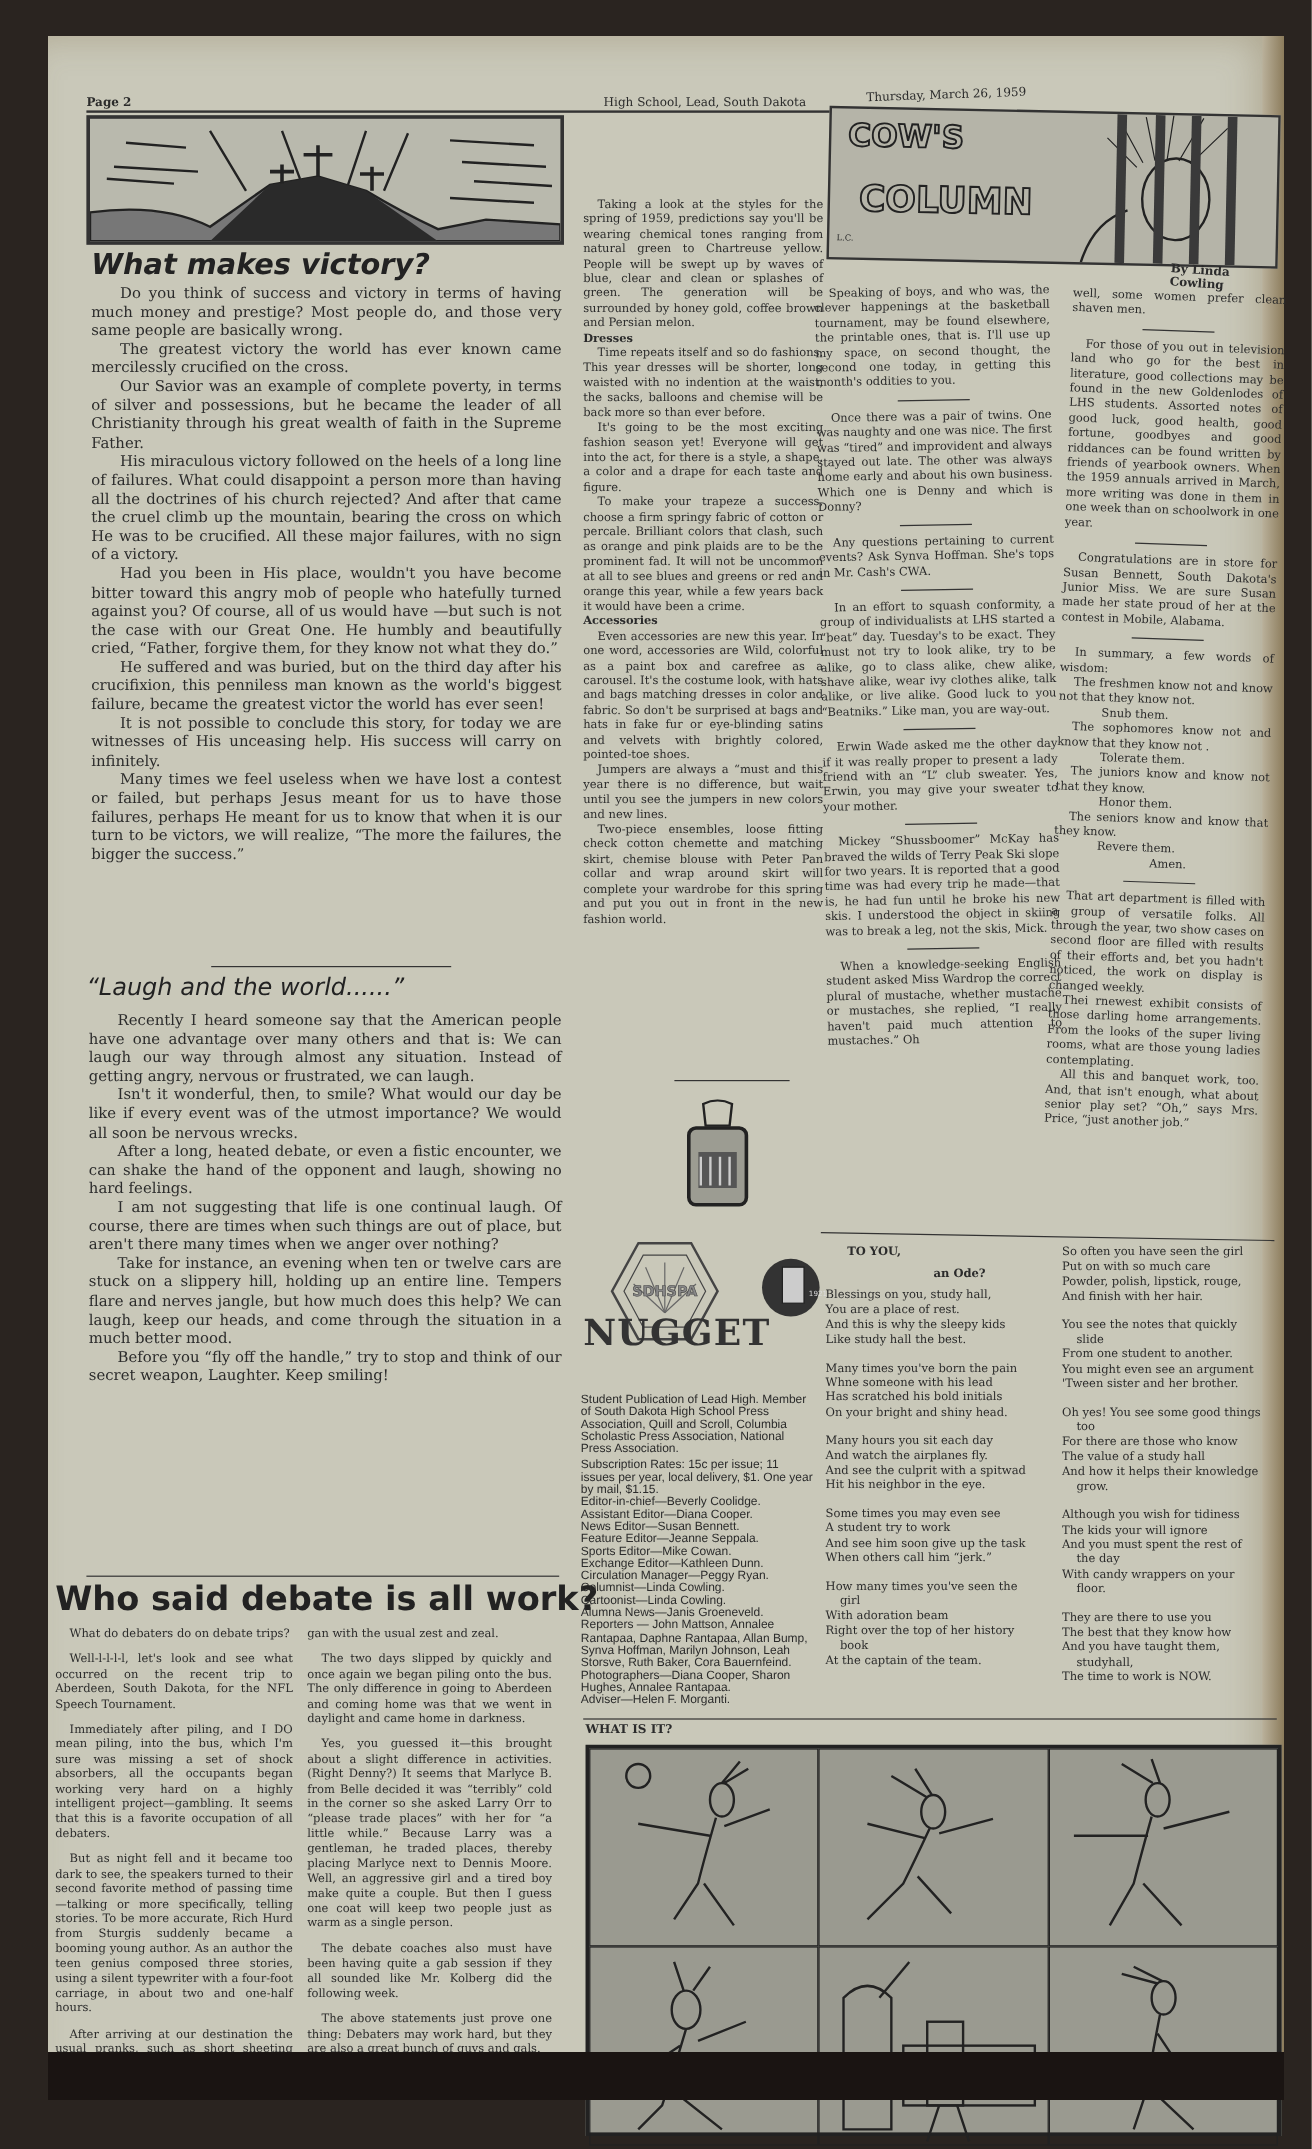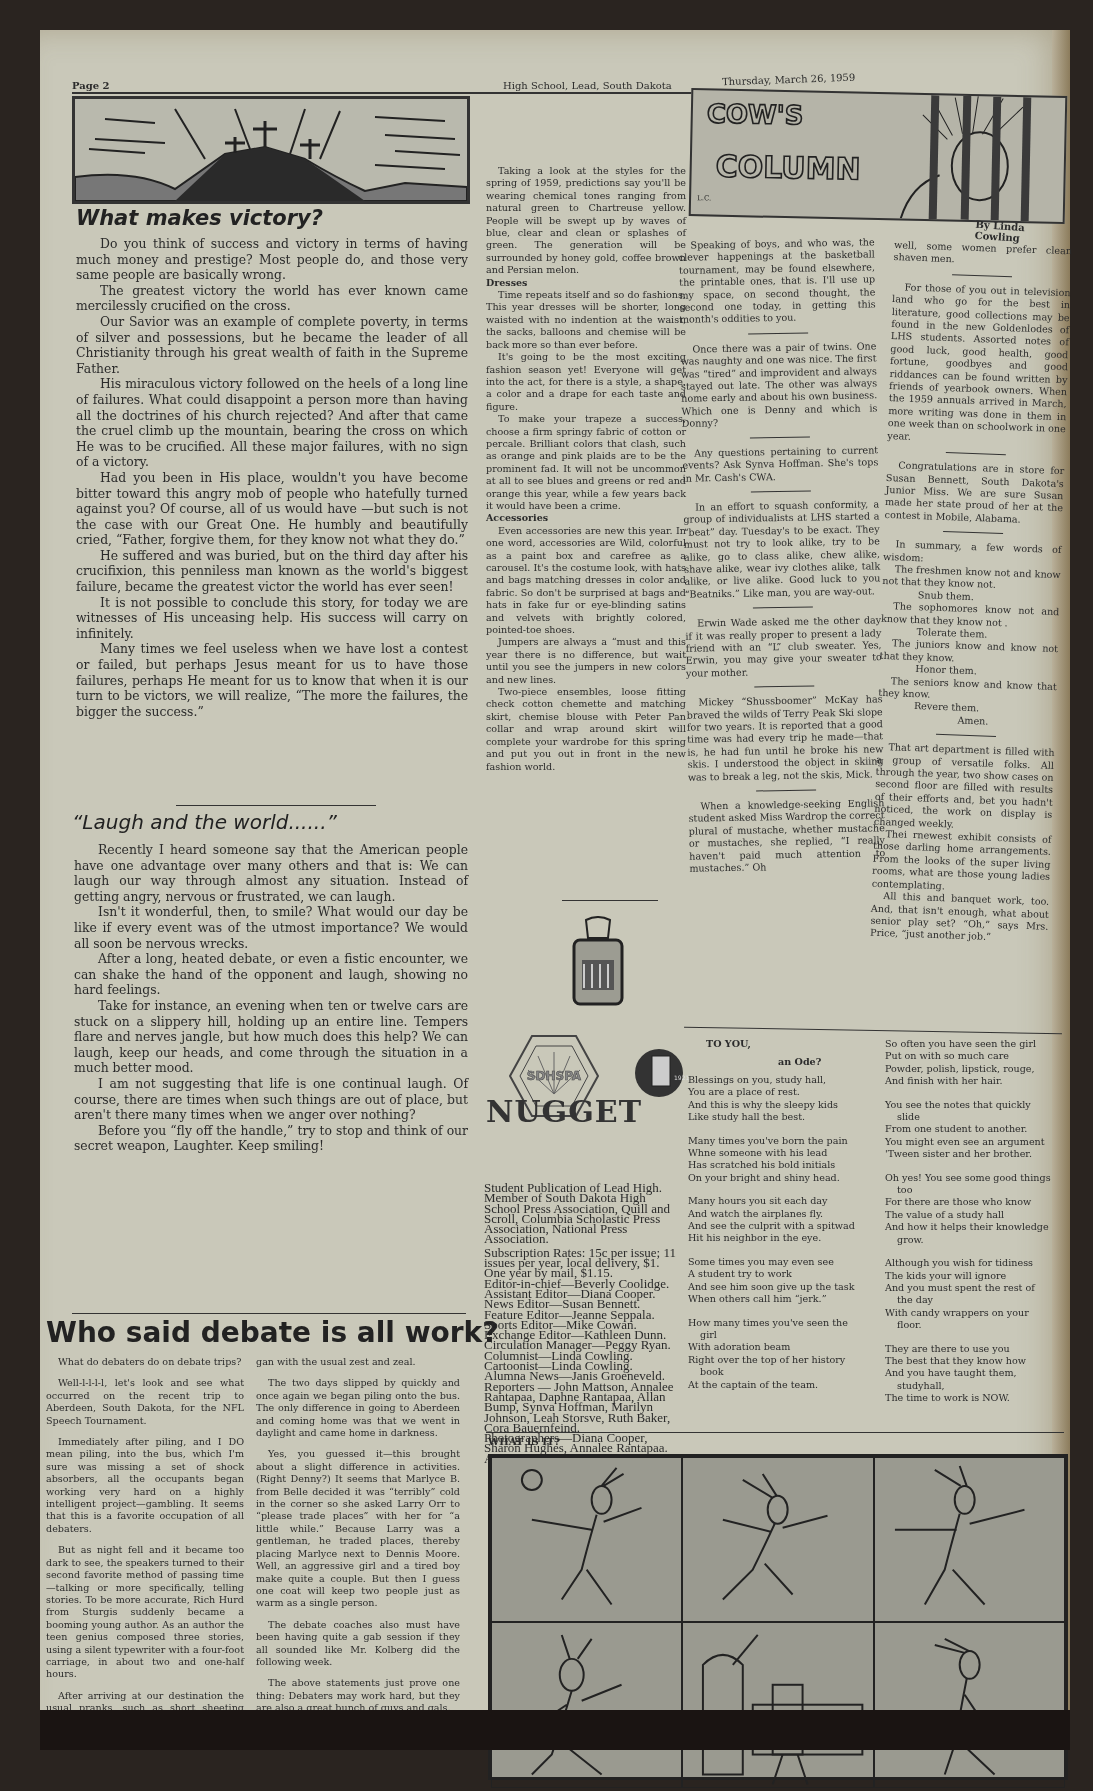--- a/index.html
+++ b/index.html
@@ -19,21 +19,21 @@
   .narrow p{text-indent:12px;margin:0 0 0 0;}
   .narrow p.gap{margin-top:9px;}
   h2.sans{font-family:"DejaVu Sans",sans-serif;font-style:italic;font-weight:bold;margin:0;color:#222;}
   .cut{position:absolute;background:#b9b9ad;border:3px solid #333;overflow:hidden;}
   .sub{font-weight:bold;font-size:9.5px;text-indent:0 !important;}
   .short-rule{width:60px;border-top:1px solid #333;margin:8px auto;}
   .poem{font-size:9.6px;line-height:12.4px;}
   .poem .st{margin-bottom:11px;}
   .poem .ln{white-space:nowrap;}
   .poem .ind{padding-left:12px;}
-  .mast{font-family:Liberation Serif, serif;font-size:13px;line-height:10.3px;margin-top:21px;}
+  .mast{font-family:Liberation Sans, sans-serif;font-size:10px;line-height:10.3px;}
   .comic{position:absolute;border:3px solid #222;background:#9a9a90;display:grid;grid-template-columns:1fr 1fr 1fr;grid-template-rows:1fr 1fr;}
   .comic .cell{border:1.5px solid #222;position:relative;}
 </style>
 </head>
 <body>
 
 <div class="page">
   <div class="spine"></div>
 
   <div class="hdr">
@@ -55,40 +55,40 @@
         <line x1="190" y1="22" x2="190" y2="48"></line>
           <line x1="178" y1="30" x2="202" y2="30"></line>
         <line x1="160" y1="38" x2="160" y2="54"></line>
           <line x1="150" y1="44" x2="170" y2="44"></line>
         <line x1="235" y1="40" x2="235" y2="60"></line>
           <line x1="225" y1="46" x2="245" y2="46"></line>
       </g>
     </svg>
   </div>
 
-  <h2 class="sans abs" style="left:36px;top:176px;font-size:21px;">What makes victory?</h2>
+  <h2 class="sans abs" style="left:36px;top:176px;font-size:24px;">What makes victory?</h2>
   <div class="col" style="left:36px;top:206px;width:392px;">
     <p>Do you think of success and victory in terms of having much money and prestige? Most people do, and those very same people are basically wrong.</p>
     <p>The greatest victory the world has ever known came mercilessly crucified on the cross.</p>
     <p>Our Savior was an example of complete poverty, in terms of silver and possessions, but he became the leader of all Christianity through his great wealth of faith in the Supreme Father.</p>
     <p>His miraculous victory followed on the heels of a long line of failures. What could disappoint a person more than having all the doctrines of his church rejected? And after that came the cruel climb up the mountain, bearing the cross on which He was to be crucified. All these major failures, with no sign of a victory.</p>
     <p>Had you been in His place, wouldn't you have become bitter toward this angry mob of people who hatefully turned against you? Of course, all of us would have —but such is not the case with our Great One. He humbly and beautifully cried, “Father, forgive them, for they know not what they do.”</p>
     <p>He suffered and was buried, but on the third day after his crucifixion, this penniless man known as the world's biggest failure, became the greatest victor the world has ever seen!</p>
     <p>It is not possible to conclude this story, for today we are witnesses of His unceasing help. His success will carry on infinitely.</p>
     <p>Many times we feel useless when we have lost a contest or failed, but perhaps Jesus meant for us to have those failures, perhaps He meant for us to know that when it is our turn to be victors, we will realize, “The more the failures, the bigger the success.”</p>
   </div>
   <div class="abs" style="left:136px;top:775px;width:200px;border-top:1px solid #333;"></div>
 
   <h2 class="sans abs" style="left:32px;top:780px;font-size:20px;font-weight:normal;">“Laugh and the world......”</h2>
   <div class="col" style="left:34px;top:812px;width:394px;">
     <p>Recently I heard someone say that the American people have one advantage over many others and that is: We can laugh our way through almost any situation. Instead of getting angry, nervous or frustrated, we can laugh.</p>
     <p>Isn't it wonderful, then, to smile? What would our day be like if every event was of the utmost importance? We would all soon be nervous wrecks.</p>
     <p>After a long, heated debate, or even a fistic encounter, we can shake the hand of the opponent and laugh, showing no hard feelings.</p>
+    <p>I am not suggesting that life is one continual laugh. Of course, there are times when such things are out of place, but aren't there many times when we anger over nothing?</p>
     <p>Take for instance, an evening when ten or twelve cars are stuck on a slippery hill, holding up an entire line. Tempers flare and nerves jangle, but how much does this help? We can laugh, keep our heads, and come through the situation in a much better mood.</p>
-    <p>I am not suggesting that life is one continual laugh. Of course, there are times when such things are out of place, but aren't there many times when we anger over nothing?</p>
     <p>Before you “fly off the handle,” try to stop and think of our secret weapon, Laughter. Keep smiling!</p>
   </div>
   <div class="abs" style="left:32px;top:1283px;width:394px;border-top:1px solid #333;"></div>
 
   <h2 class="sans abs" style="left:6px;top:1286px;font-size:28px;font-style:normal;">Who said debate is all work?</h2>
   <div class="col narrow" style="left:6px;top:1326px;width:198px;">
     <p>What do debaters do on debate trips?</p>
     <p class="gap">Well-l-l-l-l, let's look and see what occurred on the recent trip to Aberdeen, South Dakota, for the NFL Speech Tournament.</p>
     <p class="gap">Immediately after piling, and I DO mean piling, into the bus, which I'm sure was missing a set of shock absorbers, all the occupants began working very hard on a highly intelligent project—gambling. It seems that this is a favorite occupation of all debaters.</p>
     <p class="gap">But as night fell and it became too dark to see, the speakers turned to their second favorite method of passing time—talking or more specifically, telling stories. To be more accurate, Rich Hurd from Sturgis suddenly became a booming young author. As an author the teen genius composed three stories, using a silent typewriter with a four-foot carriage, in about two and one-half hours.</p>

